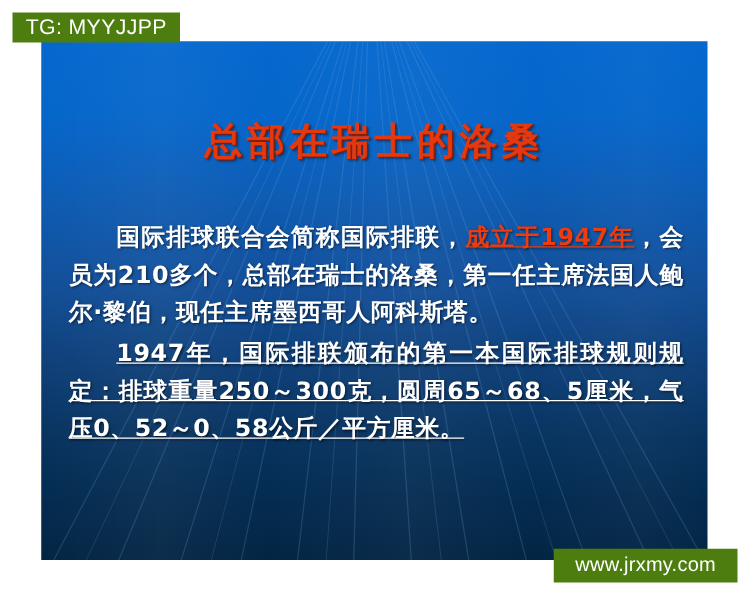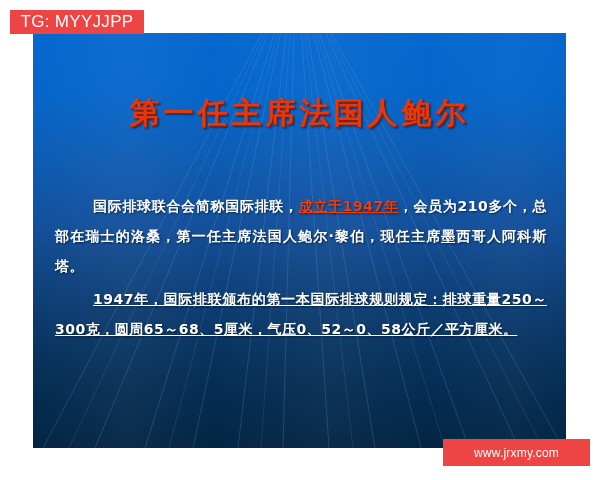--- a/index.html
+++ b/index.html
@@ -83,24 +83,24 @@
     text-shadow:
        1px 1px 0 #8a1c06,
        2px 2px 2px rgba(0,0,0,.45);
     white-space: nowrap;
   }
 
   
   .body-block {
     position: absolute;
     left: 22px;
-    top: 158px;
+    top: 142px;
     width: 492px;
     font-family: "DejaVu Sans", "Liberation Sans", sans-serif;
-    font-size: 14px;
+    font-size: 19px;
     font-weight: bold;
     line-height: 30px;
     color: #ffffff;
     text-shadow: 1px 1px 2px rgba(0,0,0,.55);
     letter-spacing: .5px;
   }
 
   .para {
     margin: 0 0 2px 0;
     text-indent: 38px;
@@ -112,21 +112,21 @@
 
   .hl {
     color: #ec3c10;
     text-shadow: 1px 1px 2px rgba(0,0,0,.55);
   }
   .hl.u { text-decoration: underline; }
 
   
   .wm {
     position: absolute;
-    background: #ef4444;
+    background: #4d7c0f;
     color: #ffffff;
     font-family: "Liberation Sans", sans-serif;
     display: flex;
     align-items: center;
     justify-content: center;
   }
 
   #wm-top {
     left: 10px;
     top: 10px;
@@ -134,21 +134,21 @@
     height: 24px;
     font-size: 17px;
     letter-spacing: .3px;
   }
 
   #wm-bottom {
     left: 443px;
     top: 439px;
     width: 147px;
     height: 27px;
-    font-size: 12px;
+    font-size: 16px;
     letter-spacing: .2px;
   }
 </style>
 </head>
 <body>
 
 <div id="root">
 
   <div class="slide">
 
@@ -172,21 +172,21 @@
         <path d="M255 -40 L 136 415"></path>
         <path d="M260 -40 L 228 415"></path>
         <path d="M267 -40 L 320 415"></path>
         <path d="M271 -40 L 412 415"></path>
         <path d="M275 -40 L 510 415"></path>
       </g>
     </svg>
 
     <div class="sheen"></div>
 
-    <div class="slide-title">第一任主席法国人鲍尔</div>
+    <div class="slide-title">总部在瑞士的洛桑</div>
 
     <div class="body-block">
 
       <p class="para p1">
         <span>国际排球联合会简称国际排联，</span><span class="hl u">成立于1947年</span><span>，会员为210多个，总部在瑞士的洛桑，第一任主席法国人鲍尔·黎伯，现任主席墨西哥人阿科斯塔。</span>
       </p>
 
 
       <p class="para p3">
         <span>1947年，国际排联颁布的第一本国际排球规则规定：排球重量250～300克，圆周65～68、5厘米，气压0、52～0、58公斤／平方厘米。</span>

